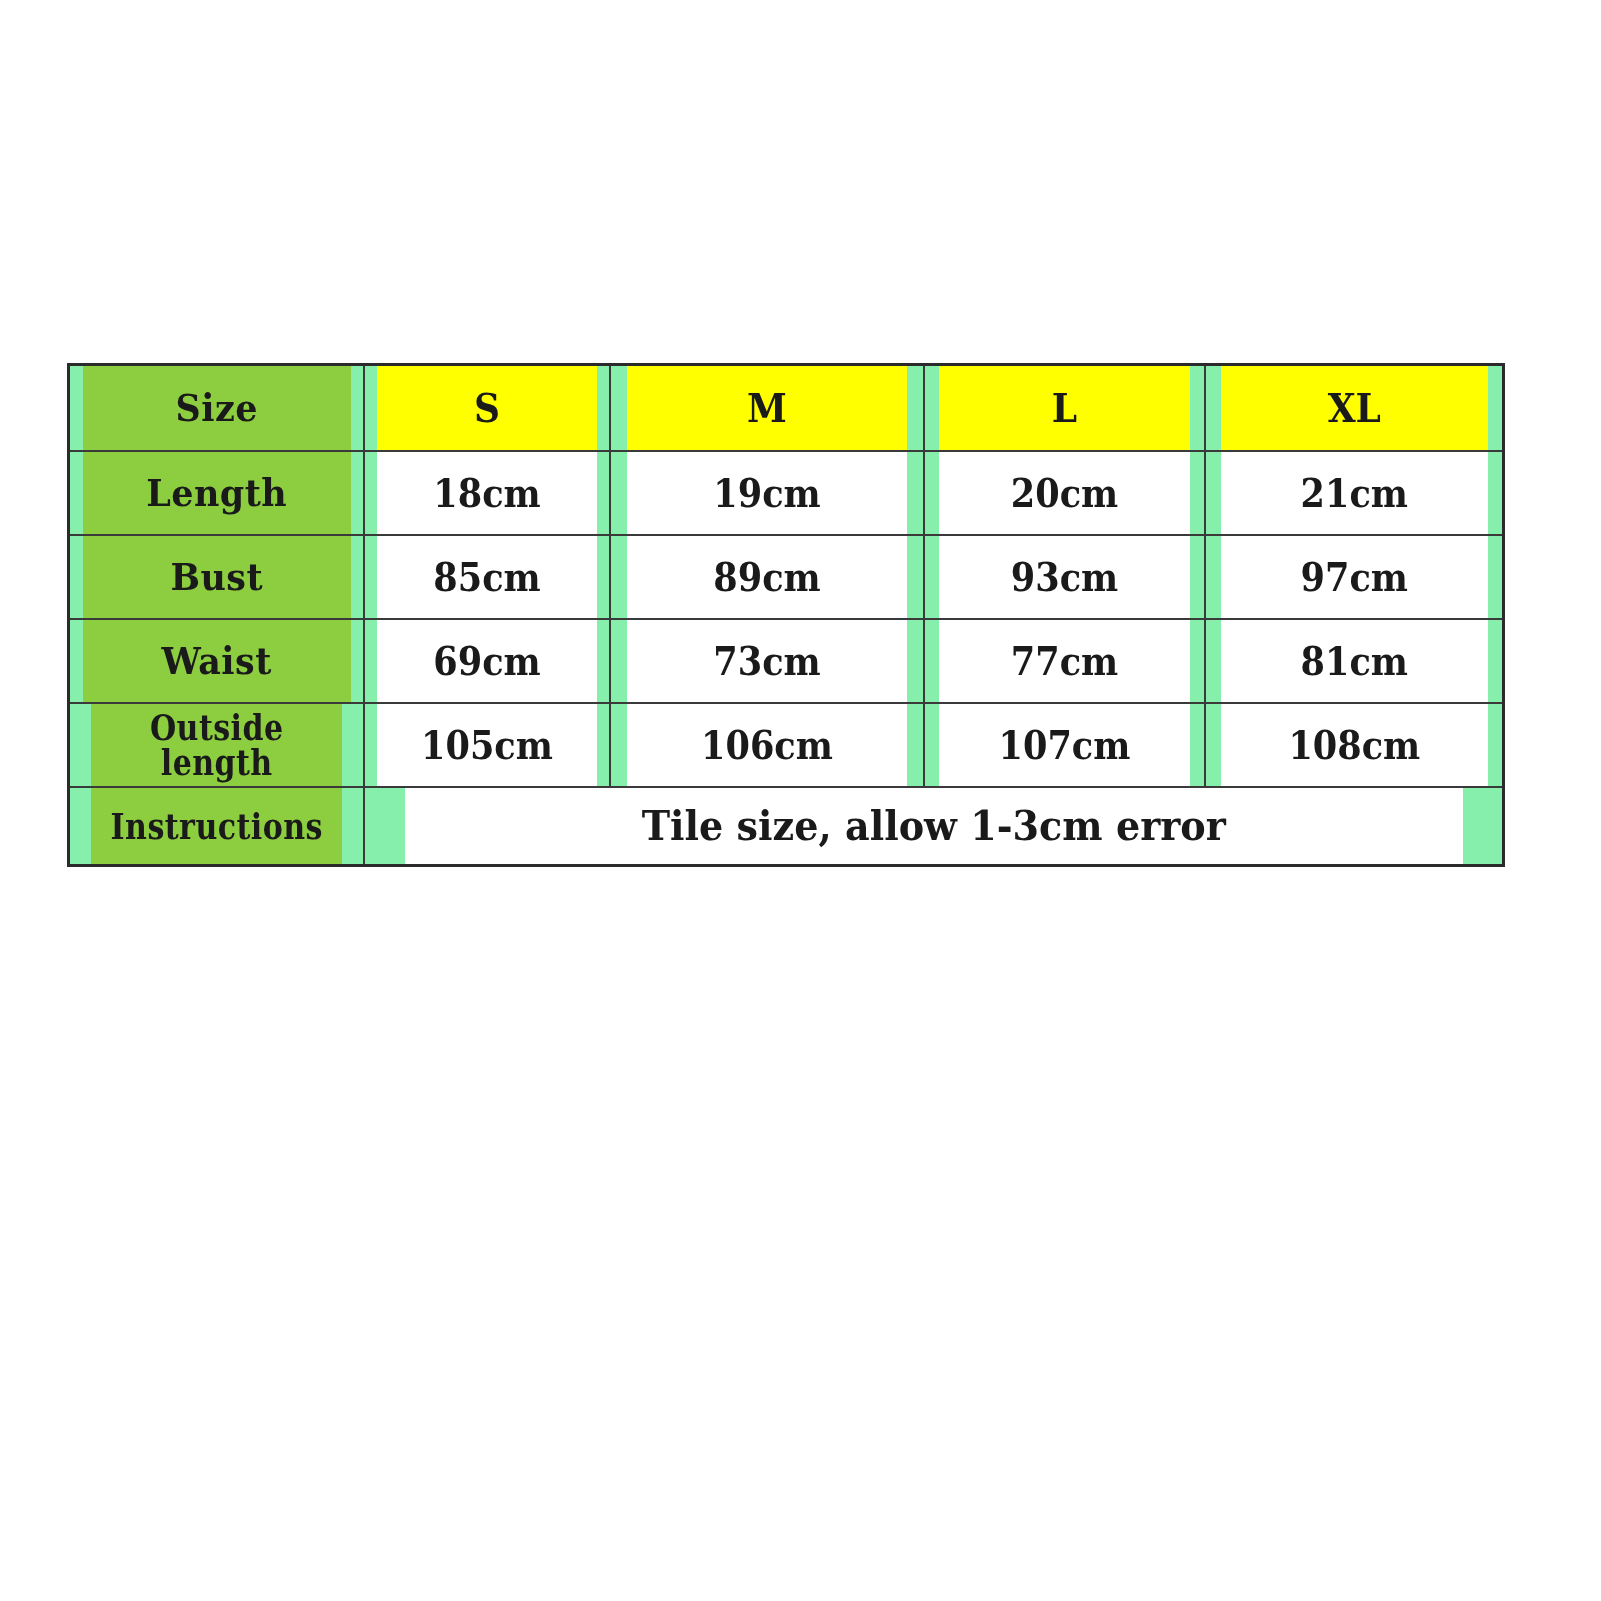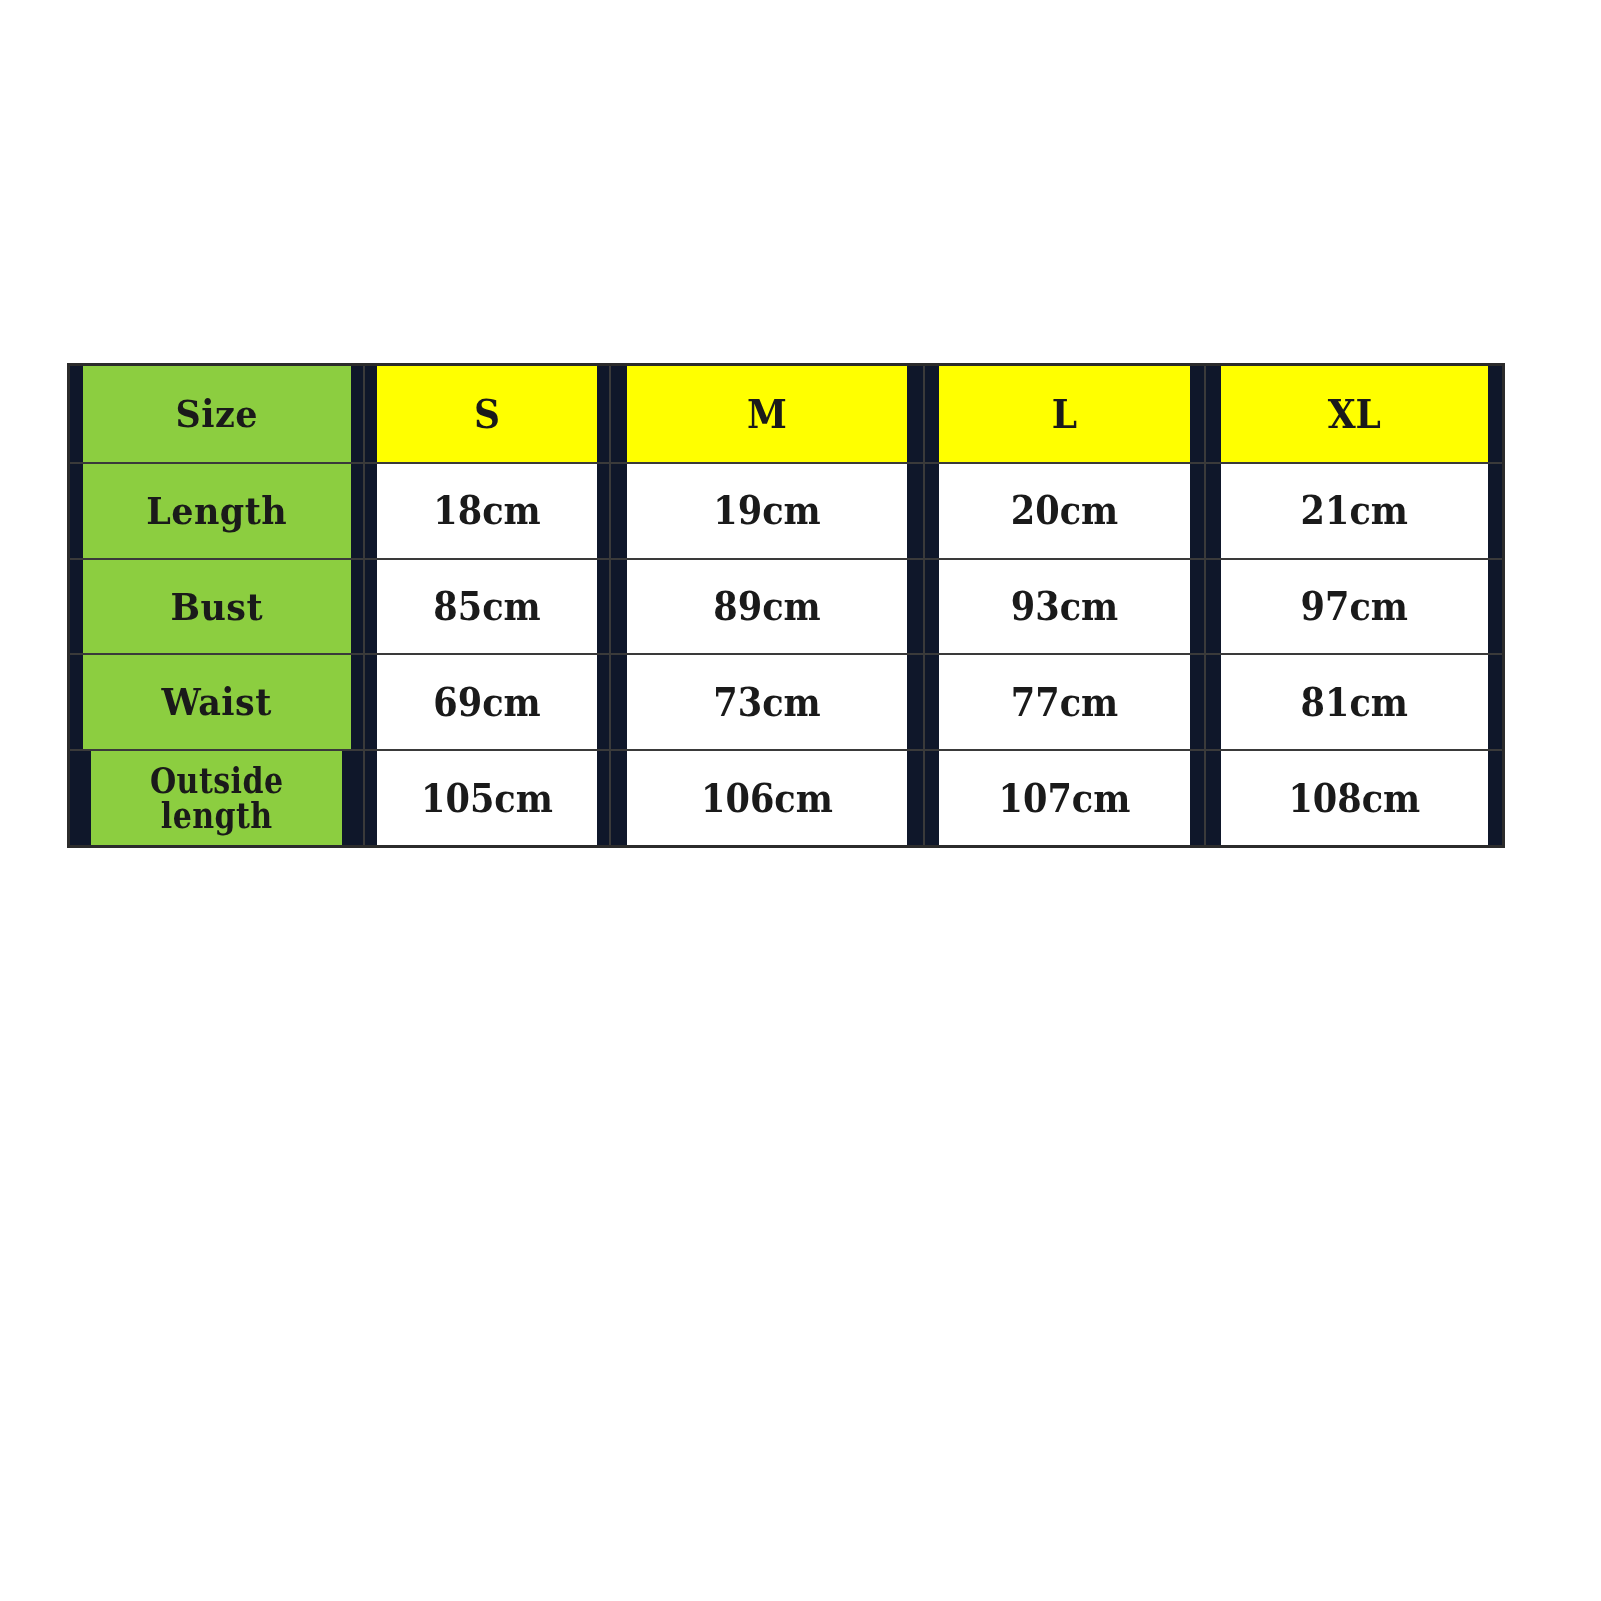--- a/index.html
+++ b/index.html
@@ -17,21 +17,21 @@
 
   #size-chart {
     position: absolute;
     left: 67px;
     top: 363px;
     width: 1435px;
     height: 485px;
     border-collapse: collapse;
     table-layout: fixed;
     border: 3px solid #2b2b2b;
-    background: #0f172a;
+    background: #86efac;
   }
 
   #size-chart td {
     border: 2px solid #3a3a3a;
     padding: 0;
     text-align: center;
     vertical-align: middle;
     color: #1a1a1a;
     line-height: 1;
   }
@@ -193,14 +193,22 @@
         <div class="cellbox">106cm</div>
       </td>
       <td class="value-cell">
         <div class="cellbox">107cm</div>
       </td>
       <td class="value-cell">
         <div class="cellbox">108cm</div>
       </td>
     </tr>
 
+    <tr class="r-instr">
+      <td class="label-cell small">
+        <div class="cellbox">Instructions</div>
+      </td>
+      <td class="instr-cell" colspan="4">
+        <div class="cellbox">Tile size, allow 1-3cm error</div>
+      </td>
+    </tr>
   </tbody>
 </table>
 
 </body></html>

